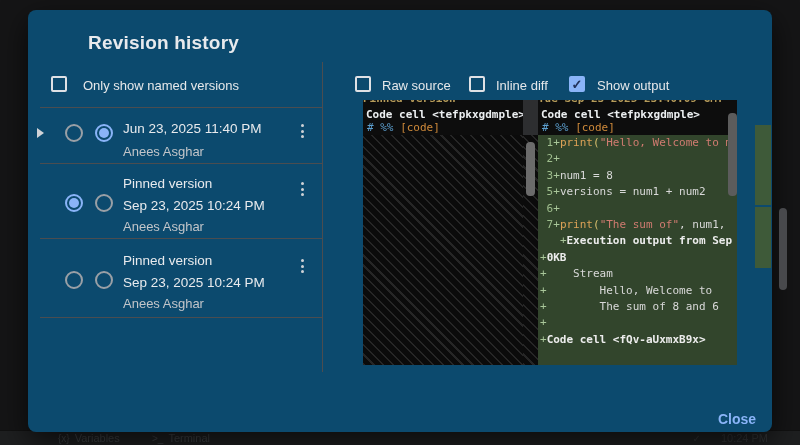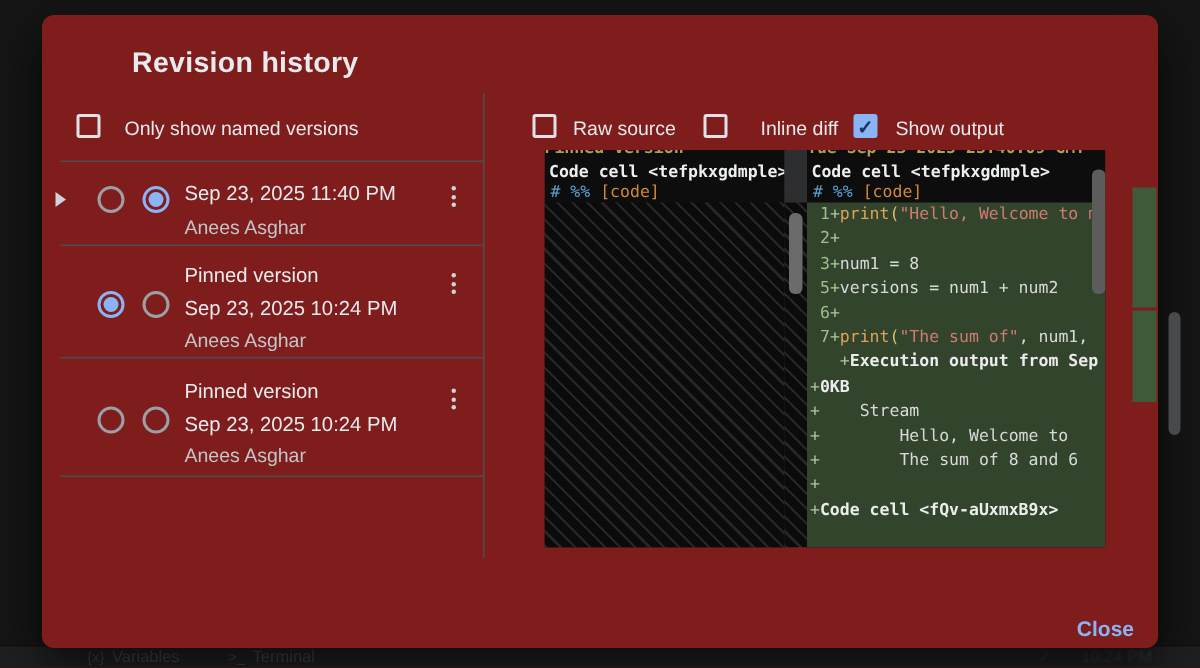--- a/index.html
+++ b/index.html
@@ -21,21 +21,21 @@
   .footer-item { display:flex; align-items:center; gap:5px; opacity:.55; filter:blur(.4px); }
   .footer-item.vars { position:absolute; left:58px; }
   .footer-item.term { position:absolute; left:152px; }
   .footer-right { position:absolute; right:32px; display:flex; align-items:center; gap:20px;
                   opacity:.35; filter:blur(.6px); font-size:11px; }
   .f-icon { font-size:10px; }
 
   
   .dialog {
     position:absolute; left:28px; top:10px; width:744px; height:422px;
-    background:#7f1d1d; border-radius:8px;
+    background:#0c4a6e; border-radius:8px;
     box-shadow:0 10px 30px rgba(0,0,0,.65);
   }
   .dlg-title { position:absolute; left:60px; top:22px; font-size:19px; font-weight:700; color:#e8eaed; letter-spacing:.2px; }
   .close-btn { position:absolute; right:16px; top:401px; font-size:14px; font-weight:600; color:#8ab4f8; cursor:pointer; }
 
   
   .hdiv { position:absolute; height:1px; background:#4b4d50; }
   .vdiv { position:absolute; width:1px; background:#4b4d50; }
 
   
@@ -119,21 +119,21 @@
   <div class="dlg-title">Revision history</div>
 
   <div class="cbox" style="left:23px; top:66px;"></div>
   <div class="cb-label" style="left:55px; top:68px;">Only show named versions</div>
   <div class="hdiv" style="left:12px; top:97px; width:282px;"></div>
 
   <div>
     <div class="expander" style="top:118px;"></div>
     <div class="radio" style="left:37px; top:114px;"></div>
     <div class="radio sel" style="left:67px; top:114px;"></div>
-    <div class="v-date" style="top:111px;">Sep 23, 2025 11:40 PM</div>
+    <div class="v-date" style="top:111px;">Jun 23, 2025 11:40 PM</div>
     <div class="v-auth" style="top:134px;">Anees Asghar</div>
     <div class="kebab" style="top:112px;">
         <i></i>
         <i></i>
         <i></i>
       </div>
   </div>
   <div class="hdiv" style="left:12px; top:153px; width:282px;"></div>
 
   <div>
@@ -162,21 +162,21 @@
         <i></i>
       </div>
   </div>
   <div class="hdiv" style="left:12px; top:307px; width:282px;"></div>
 
   <div class="vdiv" style="left:294px; top:52px; height:310px;"></div>
 
   <div class="cbox" style="left:327px; top:66px;"></div>
   <div class="cb-label" style="left:354px; top:68px;">Raw source</div>
   <div class="cbox" style="left:441px; top:66px;"></div>
-  <div class="cb-label" style="left:468px; top:68px;margin-left:11px;">Inline diff</div>
+  <div class="cb-label" style="left:468px; top:68px;">Inline diff</div>
   <div class="cbox checked" style="left:541px; top:66px;">✓</div>
   <div class="cb-label" style="left:569px; top:68px;">Show output</div>
 
   <div class="diff">
     <div class="pane-left">
       <div class="clip-row">
         <span>Pinned version</span>
       </div>
       <div class="cell-hdr">Code cell &lt;tefpkxgdmple&gt;</div>
       <div class="marker-row" id="left-marker"><span class="t-cmt"># %% </span><span class="t-attr">[code]</span></div>

